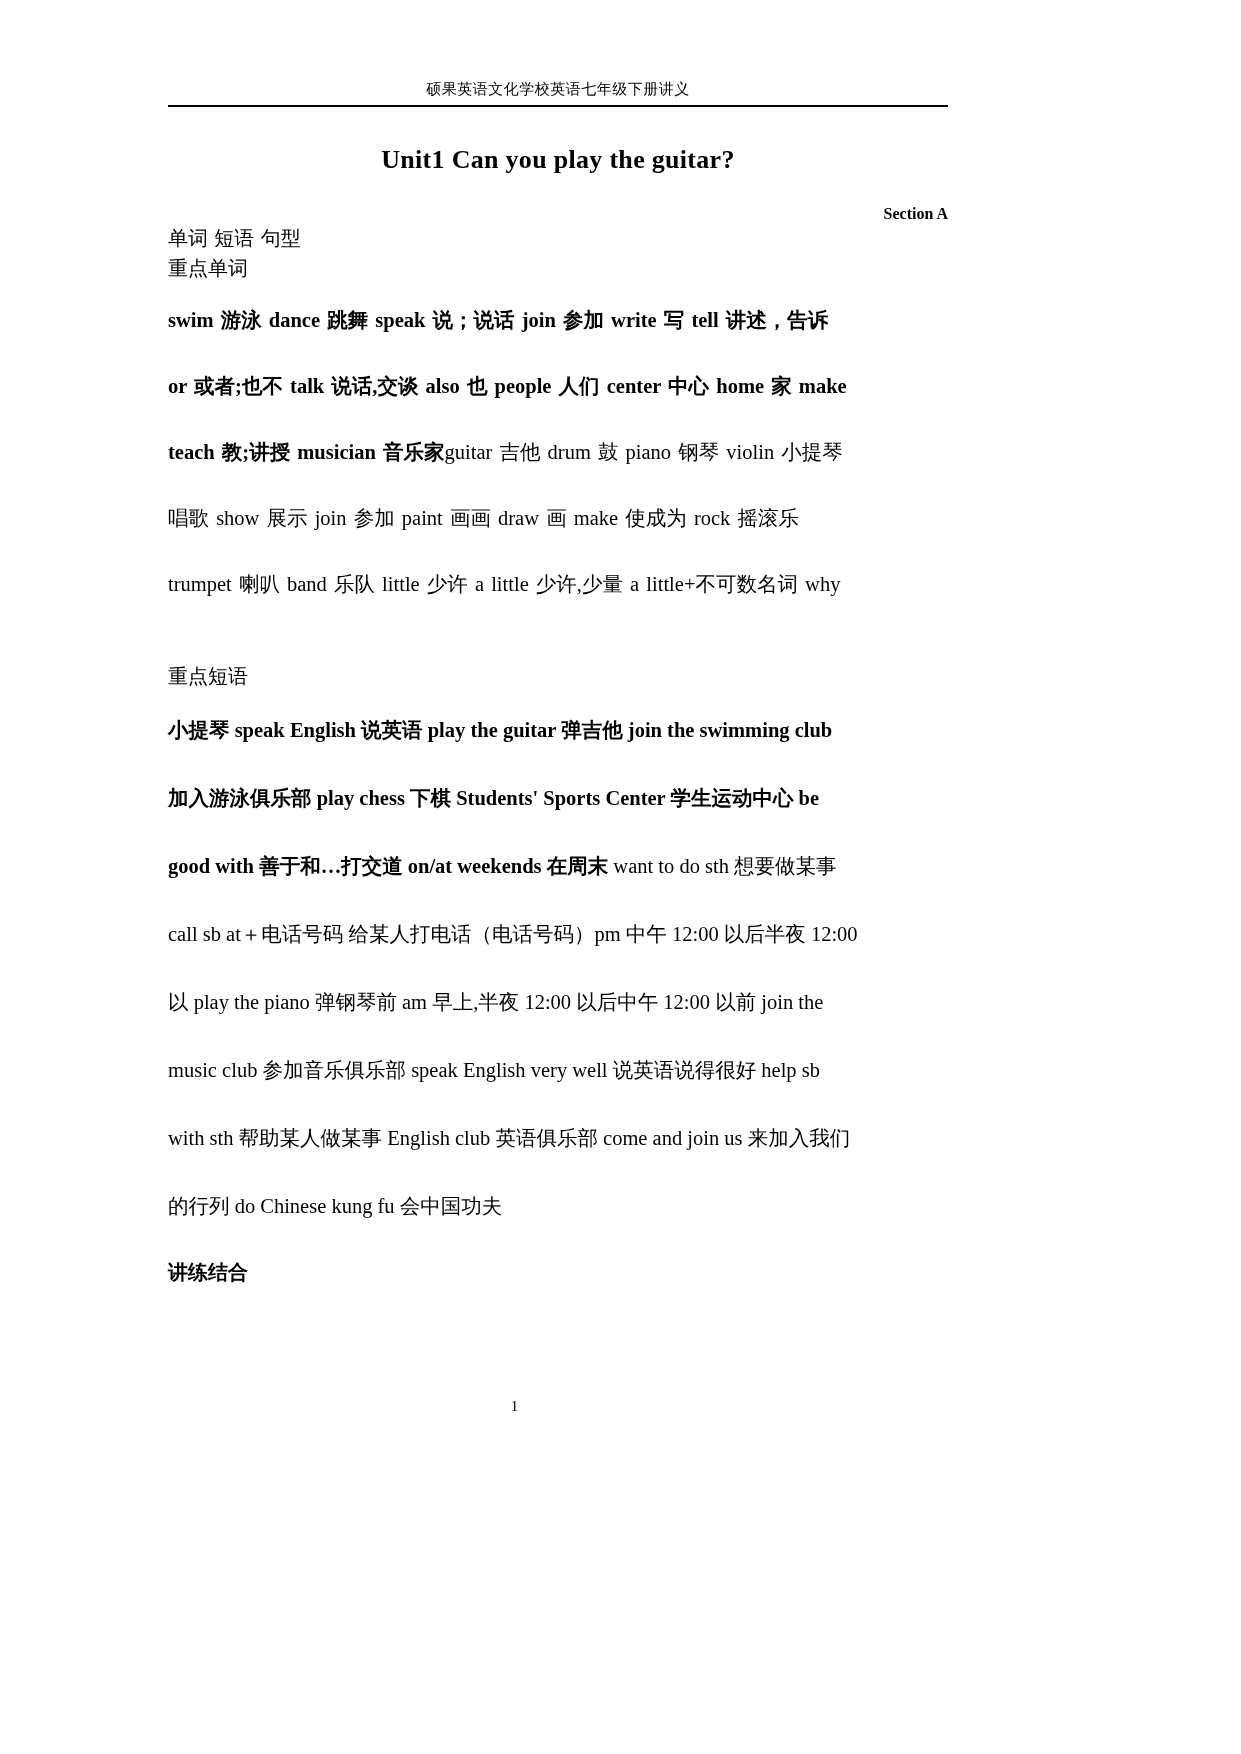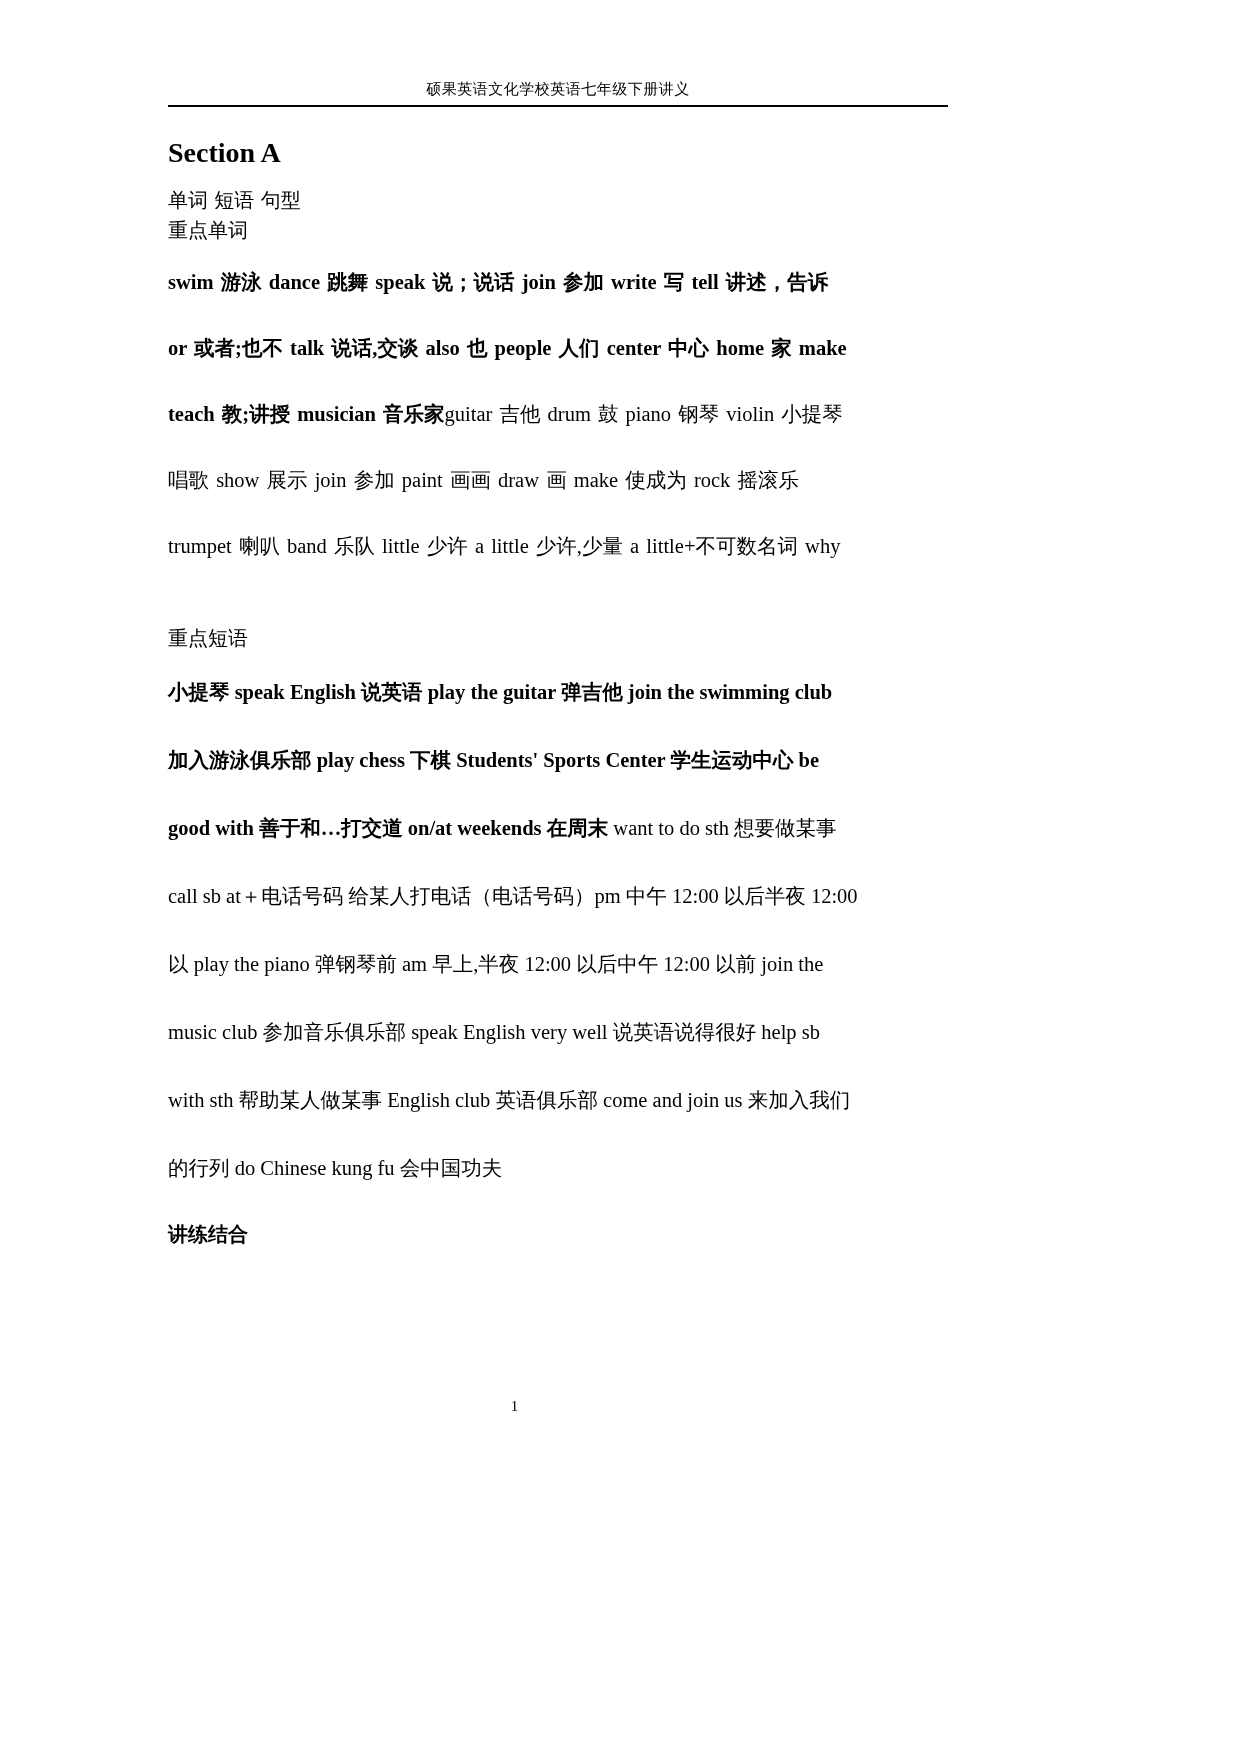--- a/index.html
+++ b/index.html
@@ -33,29 +33,29 @@
     width: 780px;
   }
   .title {
     text-align: center;
     font-weight: bold;
     font-size: 26px;
     margin-top: 38px;
     letter-spacing: 0.3px;
   }
   .subtitle {
-    text-align: left;
+    text-align: right;
     font-weight: bold;
-    font-size: 28px;
+    font-size: 16px;
     margin-top: 30px;
   }
   .plain-small {
     font-size: 20px;
     line-height: 30px;
-    margin-top: 16px;
+    margin-top: 0;
     font-family: "DejaVu Serif", "Liberation Serif", serif;
   }
   .plain-small.tight {
     margin-top: 0;
   }
   .section-label {
     font-size: 20px;
     line-height: 30px;
     font-family: "DejaVu Serif", "Liberation Serif", serif;
     margin-top: 48px;
@@ -97,20 +97,21 @@
 </style>
 </head>
 <body>
 
 <div class="page">
 
   <div class="content">
 
     <div class="header-line">硕果英语文化学校英语七年级下册讲义</div>
 
+    <div class="title">Unit1 Can you play the guitar?</div>
 
     <div class="subtitle">Section A</div>
 
     <div class="plain-small">单词 短语 句型</div>
     <div class="plain-small tight">重点单词</div>
 
     <div>
       <div class="body-para"><span class="b">swim  游泳  dance  跳舞  speak  说；说话  join  参加 write 写 tell  讲述，告诉</span><span class="n"></span></div>
       <div class="body-para"><span class="b">or  或者;也不 talk  说话,交谈 also  也  people  人们  center  中心  home  家  make</span><span class="n"></span></div>
       <div class="body-para"><span class="b">teach  教;讲授  musician  音乐家</span><span class="n">guitar  吉他  drum  鼓  piano  钢琴  violin  小提琴</span></div>

